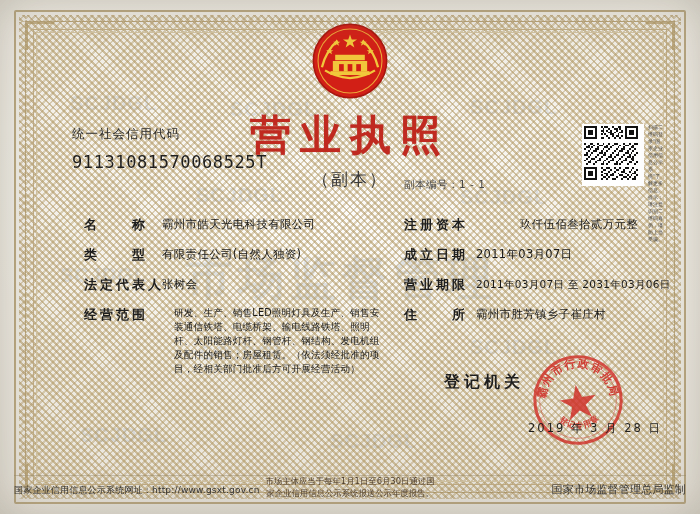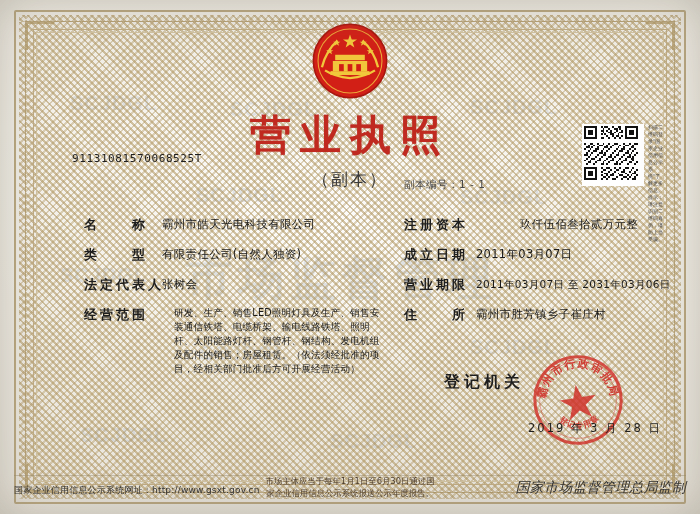--- a/index.html
+++ b/index.html
@@ -157,21 +157,21 @@
     top: 126px;
     font-size: 12.5px;
     color: #2b2b2b;
     letter-spacing: 1px;
     white-space: nowrap;
   }
   .code-value {
     position: absolute;
     left: 72px;
     top: 152px;
-    font-size: 11px;
+    font-size: 17px;
     color: #1f1f1f;
     font-family: "DejaVu Sans Mono", "Liberation Mono", monospace;
     letter-spacing: 0.6px;
     white-space: nowrap;
   }
 
   
   .qr-box {
     position: absolute;
     right: 56px;
@@ -284,25 +284,24 @@
     text-align: center;
     font-size: 8.4px;
     line-height: 12px;
     color: #4a3a2a;
     white-space: nowrap;
   }
   .footer-right {
     position: absolute;
     right: 14px;
     bottom: 4px;
-    font-size: 14px;
+    font-size: 11px;
     color: #2f2f2f;
     letter-spacing: 0.2px;
     white-space: nowrap;
-    font-style: italic;
   }
   .footer-rule {
     position: absolute;
     left: 14px; right: 14px;
     bottom: 38px;
     height: 1px;
     background: rgba(150,135,105,0.45);
   }
 </style>
 </head>
@@ -354,20 +353,21 @@
       <polygon points="67,22 68.2,25.2 71.6,25.2 68.9,27.2 69.9,30.4 67,28.4 64.1,30.4 65.1,27.2 62.4,25.2 65.8,25.2" fill="#f2c83c"></polygon>
       <polygon points="24,33 25.2,36.2 28.6,36.2 25.9,38.2 26.9,41.4 24,39.4 21.1,41.4 22.1,38.2 19.4,36.2 22.8,36.2" fill="#f2c83c"></polygon>
       <polygon points="76,33 77.2,36.2 80.6,36.2 77.9,38.2 78.9,41.4 76,39.4 73.1,41.4 74.1,38.2 71.4,36.2 74.8,36.2" fill="#f2c83c"></polygon>
     </svg>
   </div>
 
   <div class="title">营业执照</div>
   <div class="subtitle">（副本）</div>
   <div class="doc-no">副本编号：1 - 1</div>
 
+  <div class="code-label">统一社会信用代码</div>
   <div class="code-value">91131081570068525T</div>
 
   <div class="qr-box">
     <svg viewBox="0 0 29 29" width="54" height="54" shape-rendering="crispEdges">
       <rect width="29" height="29" fill="#ffffff"></rect>
       <g fill="#111111">
         <rect x="0" y="0" width="7" height="7"></rect>
           <rect x="1" y="1" width="5" height="5" fill="#fff"></rect>
           <rect x="2" y="2" width="3" height="3"></rect>
         <rect x="22" y="0" width="7" height="7"></rect>

